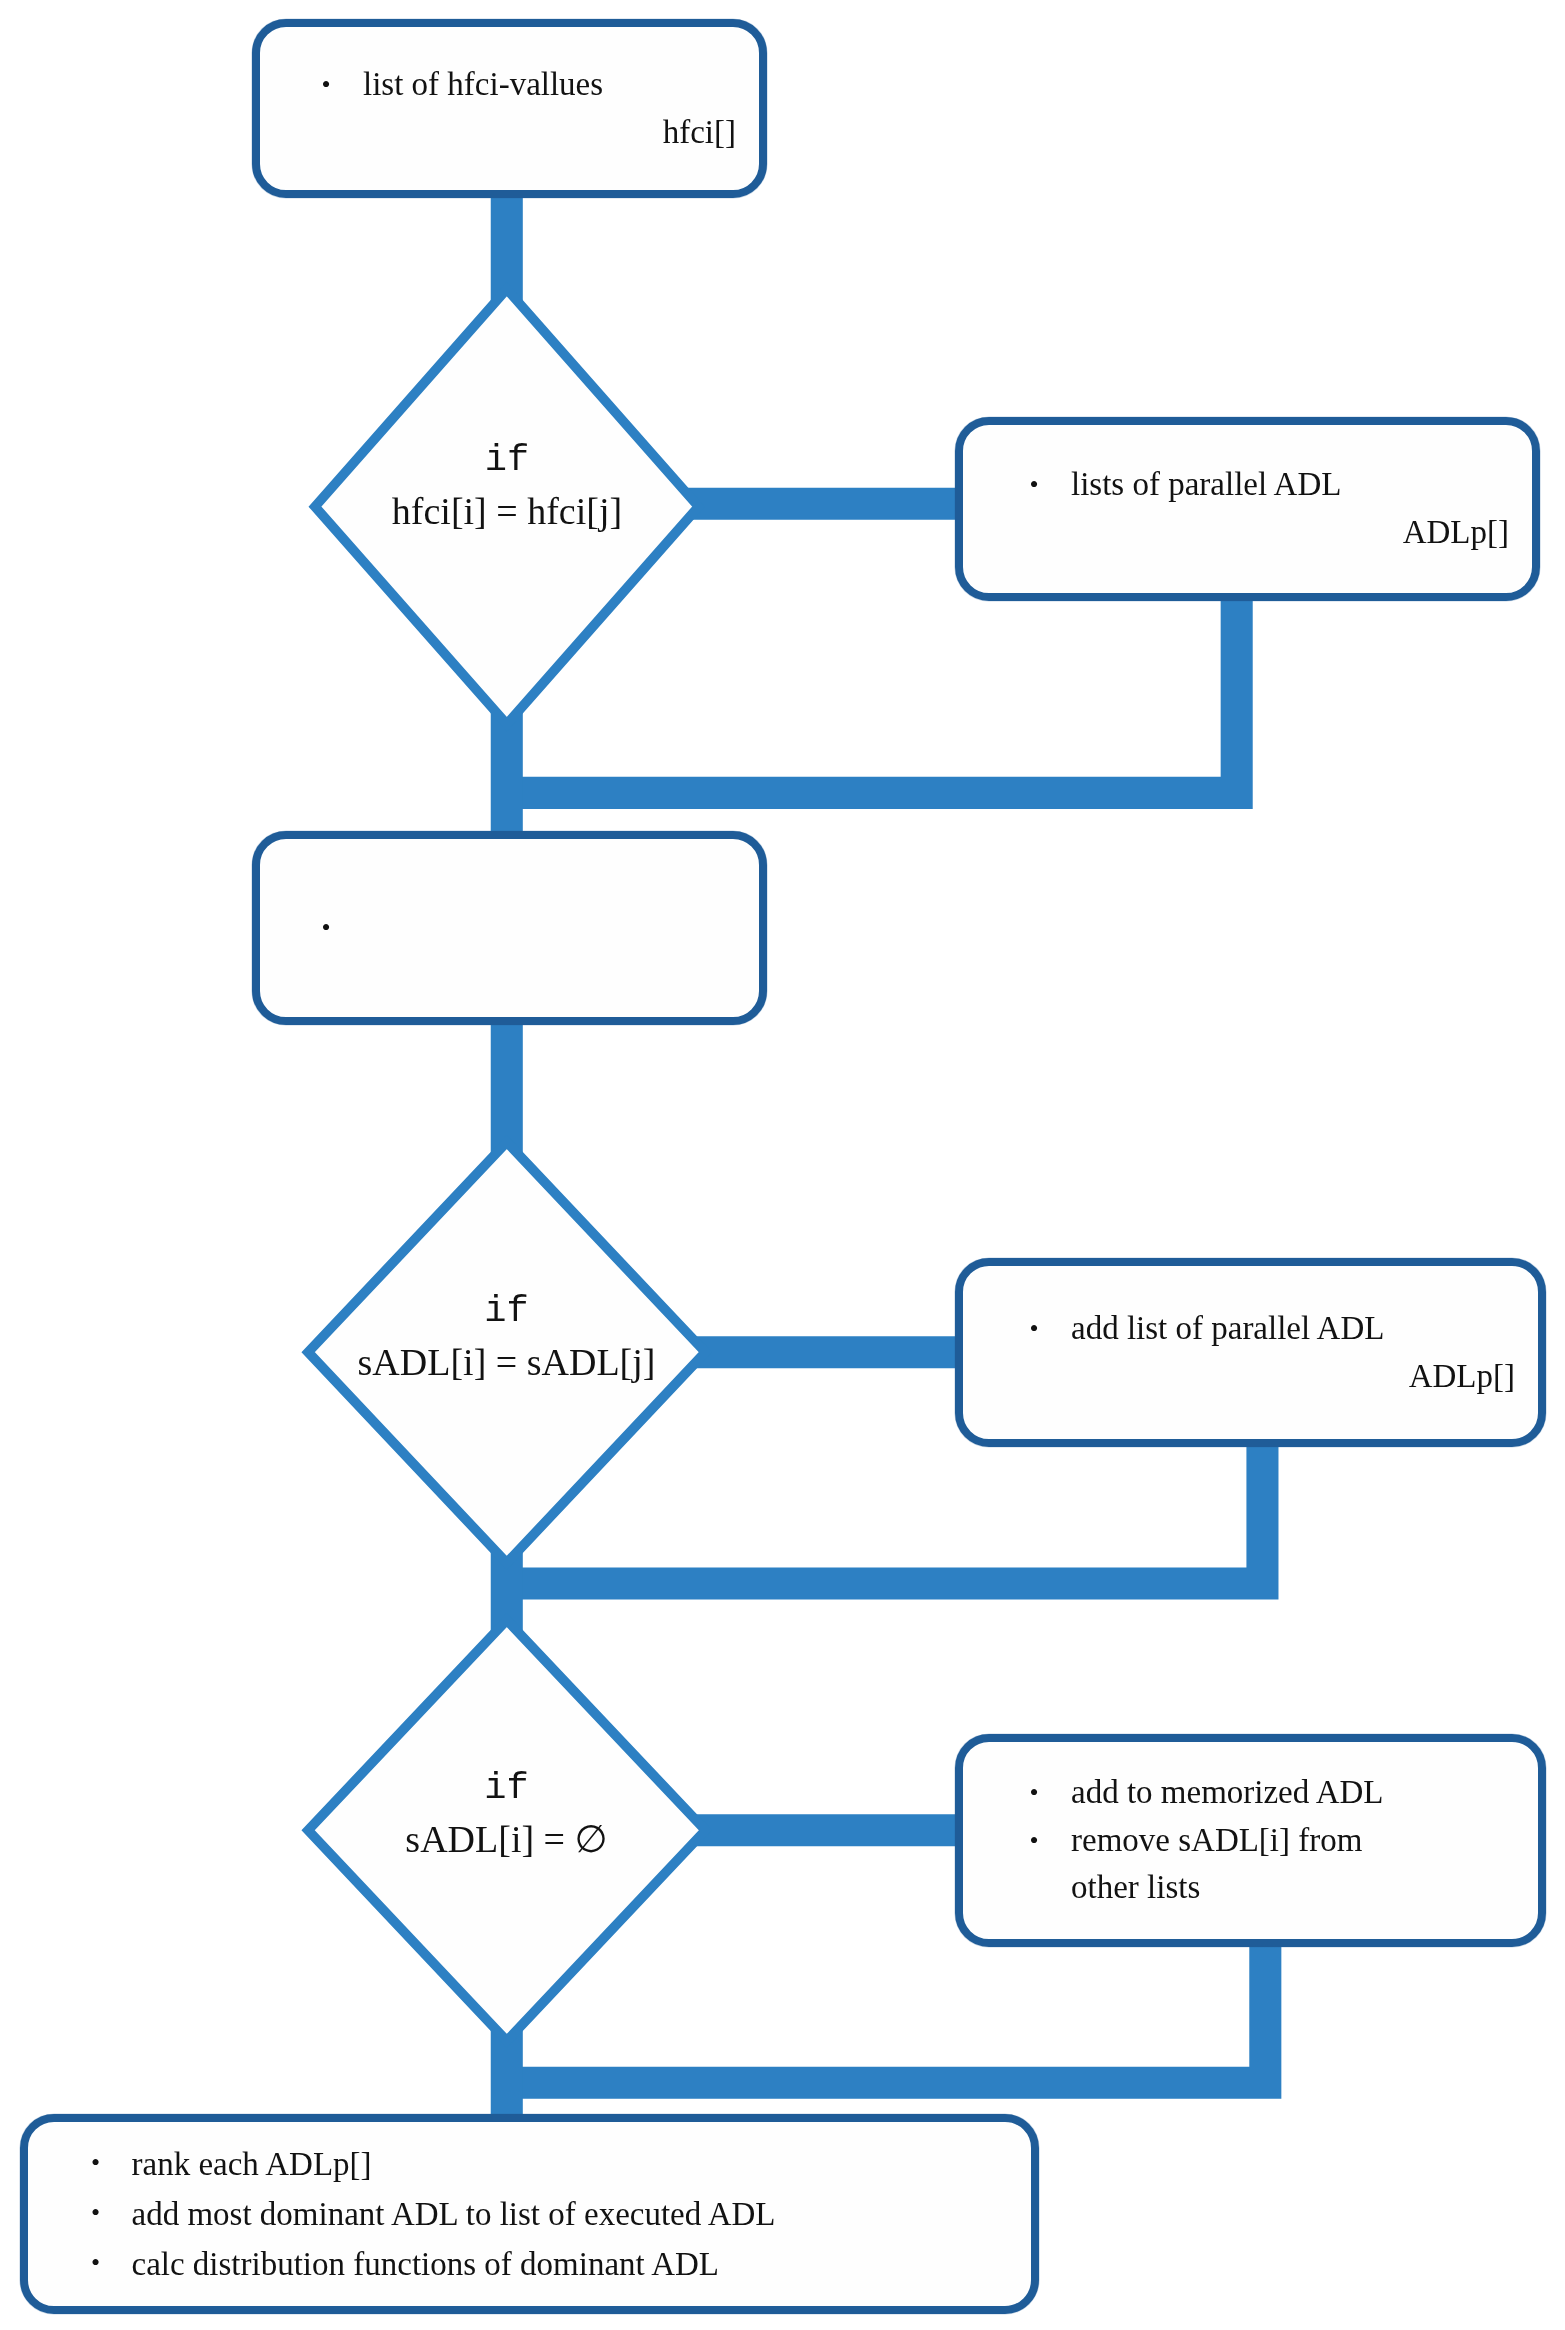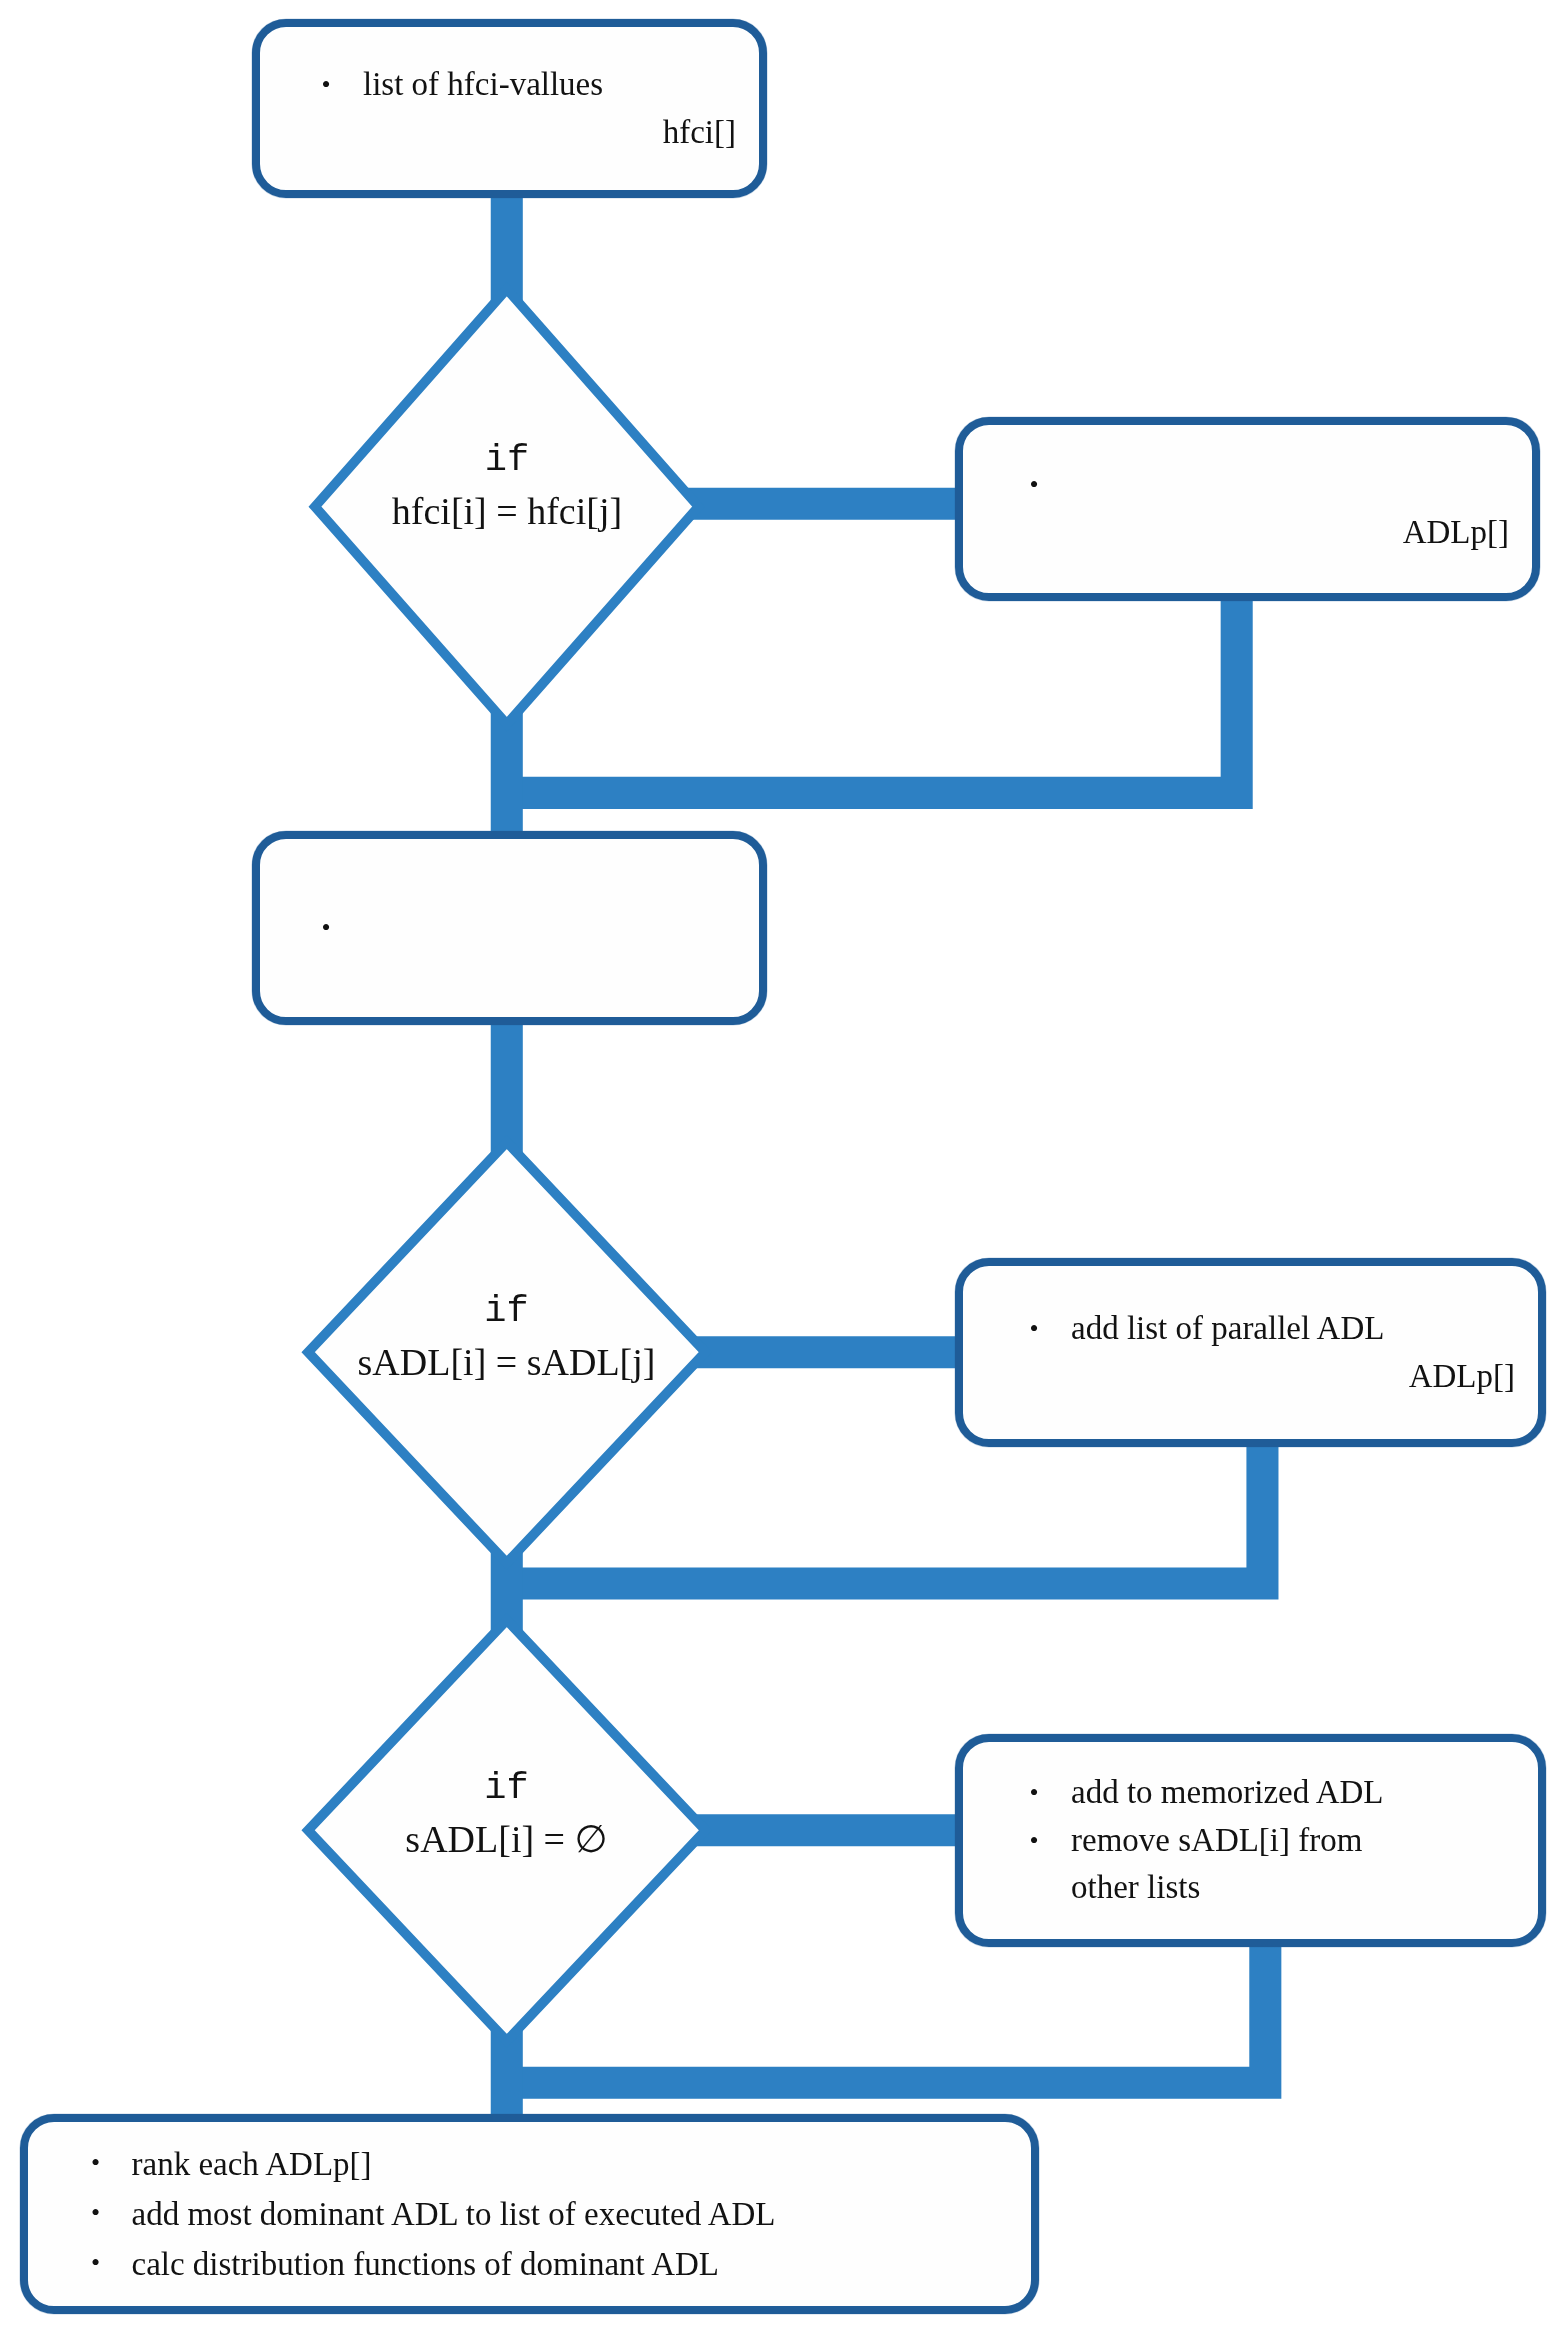--- a/index.html
+++ b/index.html
@@ -108,20 +108,21 @@
   </div>
 
   <div class="dtext" id="dtext-1">
     <div class="kw">if</div>
     <div class="cond">hfci[i]  = hfci[j]</div>
   </div>
 
   <div class="node" id="node-parallel-lists">
     <div class="row">
       <span class="bullet">•</span>
+      <span class="txt">lists of parallel  ADL</span>
     </div>
     <div class="center-line">ADLp[]</div>
   </div>
 
   <div class="node" id="node-sensor-set">
     <div class="row">
       <span class="bullet">•</span>
     </div>
   </div>
 

